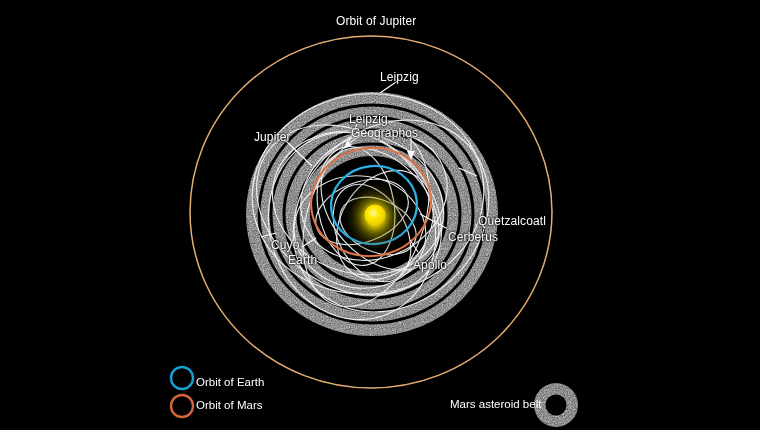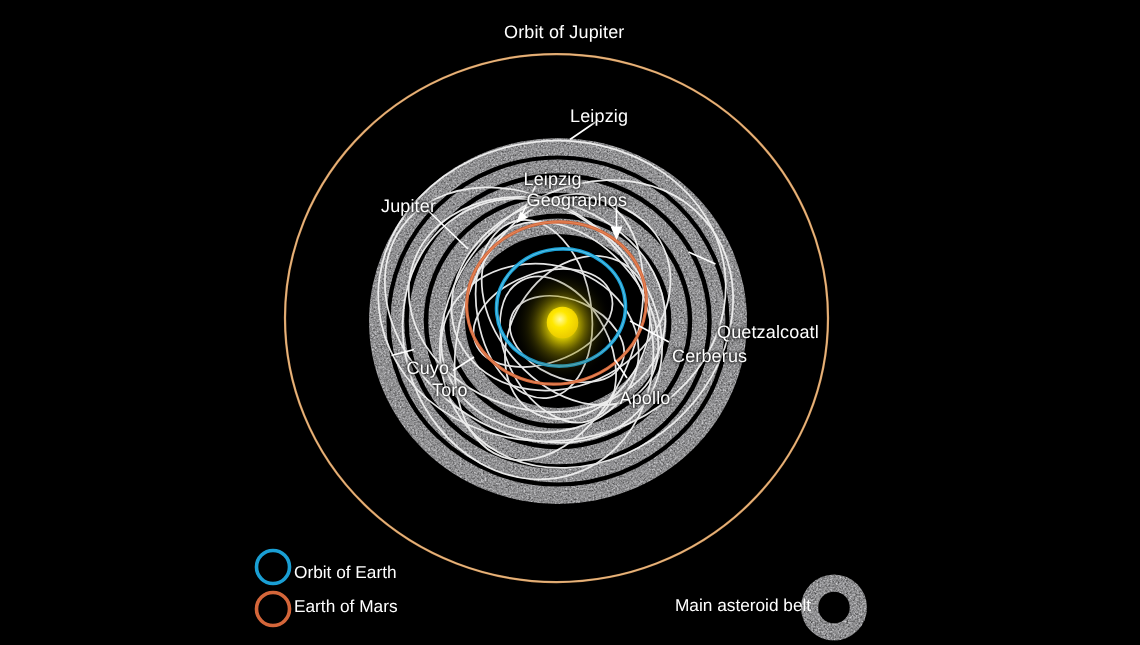--- a/index.html
+++ b/index.html
@@ -173,19 +173,19 @@
 
   <div class="lbl" style="left:336px; top:14px;">Orbit of Jupiter</div>
   <div class="lbl" style="left:380px; top:70px;">Leipzig</div>
   <div class="lbl" style="left:349px; top:112px;">Leipzig</div>
   <div class="lbl" style="left:351px; top:126px;">Geographos</div>
   <div class="lbl" style="left:254px; top:130px;">Jupiter</div>
   <div class="lbl" style="left:478px; top:178px;margin-top:36px;">Quetzalcoatl</div>
   <div class="lbl" style="left:448px; top:230px;">Cerberus</div>
   <div class="lbl" style="left:413px; top:258px;">Apollo</div>
   <div class="lbl" style="left:231px; top:238px;margin-left:40px;">Cuyo</div>
-  <div class="lbl" style="left:288px; top:253px;">Toro</div>
+  <div class="lbl" style="left:288px; top:253px;">Earth</div>
 
   <div class="legend-lbl" style="left:196px; top:376px;">Orbit of Earth</div>
-  <div class="legend-lbl" style="left:196px; top:399px;">Earth of Mars</div>
-  <div class="legend-lbl" style="left:450px; top:398px;">Main asteroid belt</div>
+  <div class="legend-lbl" style="left:196px; top:399px;">Orbit of Mars</div>
+  <div class="legend-lbl" style="left:450px; top:398px;">Mars asteroid belt</div>
 
 </div>
 
 </body></html>

